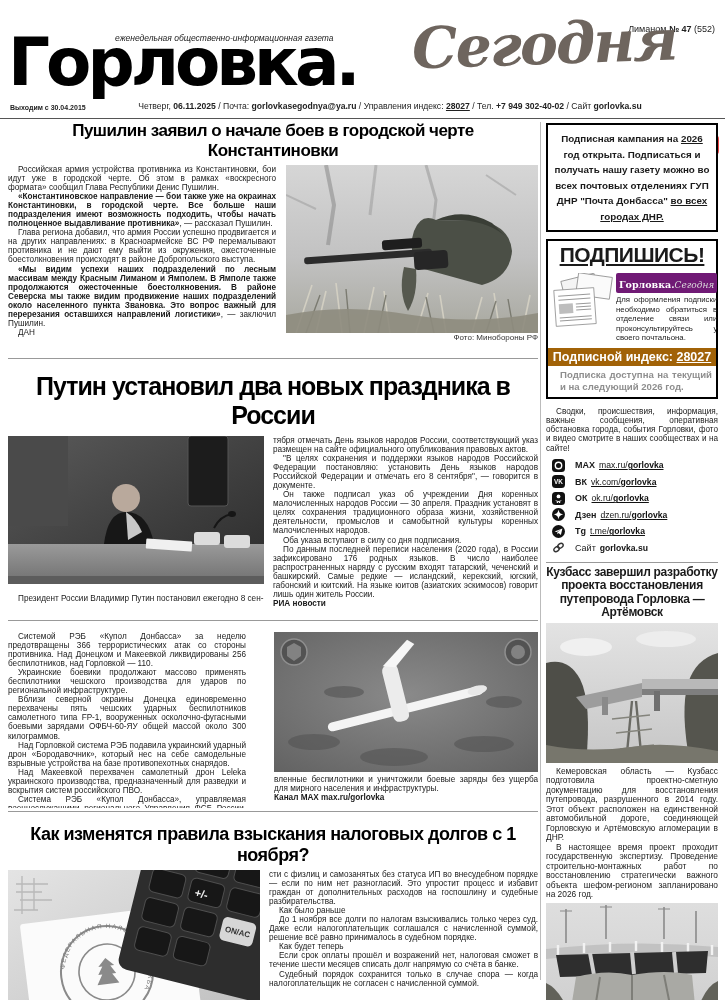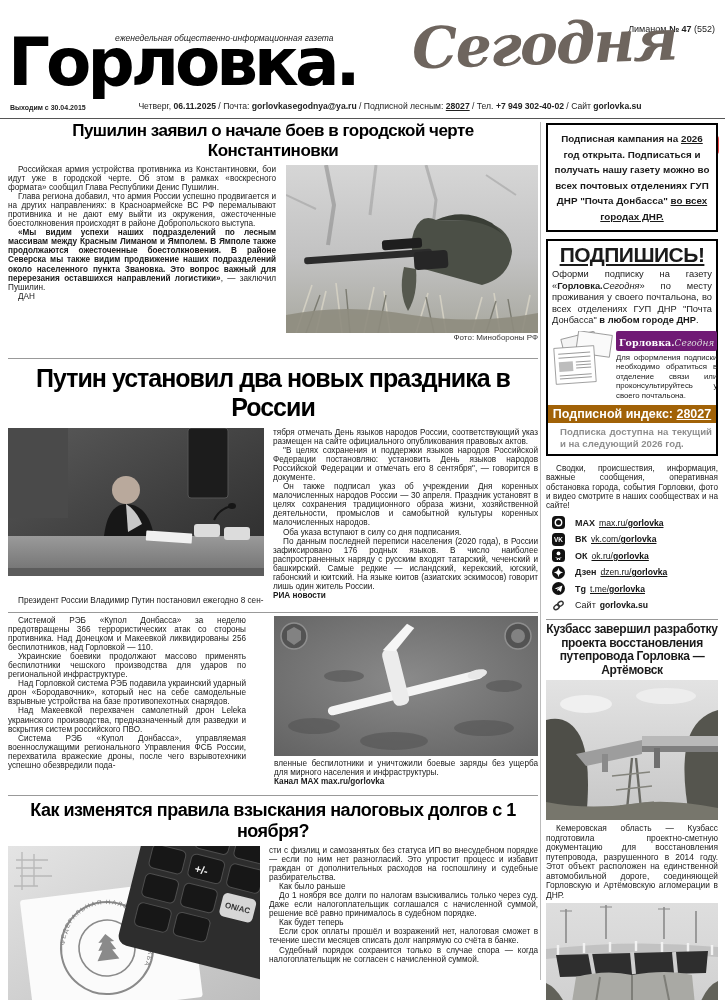--- a/index.html
+++ b/index.html
@@ -18,21 +18,21 @@
   .since{position:absolute;left:10px;top:104px;font-size:7px;font-weight:bold;color:#222;}
   .info-line{position:absolute;left:100px;top:101px;width:580px;text-align:center;font-size:8.6px;color:#222;}
   .age-badge{position:absolute;right:6px;top:95px;width:22px;height:16px;border:2px solid #ef4444;border-radius:4px;
              font-size:9px;font-weight:normal;text-align:center;line-height:16px;background:#fff;margin-top:40px;}
   .rule-top{position:absolute;left:0;top:118px;width:725px;height:1px;background:#555;}
   .vrule{position:absolute;left:540px;top:122px;height:858px;width:1px;background:#bbb;}
 
   
   .main-col{position:absolute;left:8px;top:120px;width:530px;}
   .article{position:relative;}
-  .article + .article{border-top:1px solid #999;margin-top:3px;padding-top:3px;}
+  .article + .article{border-top:1px solid #999;margin-top:3px;padding-top:11px;}
   h1{margin:1px 0 4px 0;text-align:center;font-weight:bold;color:#000;letter-spacing:-0.5px;}
   .h-m{font-size:17px;}
   .h-xl{font-size:25px;letter-spacing:-1px;margin:2px 0 6px 0;}
   .h-m2{font-size:18px;}
   .cols{display:flex;}
   .txt{font-size:8.2px;line-height:9.05px;text-align:justify;overflow:hidden;}
   .para{margin:0;text-indent:10px;}
   .noind{text-indent:0;}
   .byline-l{text-indent:10px;}
   .byline-r{text-align:left;text-indent:0;font-weight:bold;}
@@ -41,21 +41,21 @@
   .caption{font-size:8px;color:#333;margin-top:0;}
   .cap-r{text-align:right;}
 
   
   .a1 .txt{width:268px;height:190px;margin-right:10px;}
   .a1 figure{width:252px;}
   .a1 .photo-frame{width:252px;height:168px;}
   .a2 figure{width:256px;margin-right:9px;}
   .a2 .photo-frame{width:256px;height:148px;}
   .a2 .txt{width:265px;height:181px;}
-  .lead-line{font-size:8.2px;line-height:9.05px;text-align:justify;text-indent:10px;margin-top:20px;}
+  .lead-line{font-size:8.2px;line-height:9.05px;text-align:justify;text-indent:10px;margin-top:10px;}
   .a3 .txt{width:258px;margin-right:8px;height:176px;}
   .a3 .right{width:264px;margin-left:20px;}
   .a3 .photo-frame{width:264px;height:140px;}
   .cont-block{font-size:8.2px;line-height:9.05px;text-align:justify;margin-top:3px;}
   .a4 figure{width:252px;margin-right:9px;}
   .a4 .photo-frame{width:252px;height:158px;}
   .a4 .txt{width:269px;height:205px;}
 
   
   .sidebar{position:absolute;left:546px;top:123px;width:172px;}
@@ -93,33 +93,34 @@
 <body>
 
 <div class="page">
 
   <header class="masthead">
     <div class="issue-line"><span>Лиманом </span><span class="b">№ 47</span><span> (552)</span></div>
     <div class="tagline">еженедельная общественно-информационная газета</div>
     <span class="title-black">Горловка.</span>
     <span class="title-script">Сегодня</span>
     <div class="since">Выходим с 30.04.2015</div>
-    <div class="info-line"><span>Четверг, </span><span class="b">06.11.2025</span><span> / Почта: </span><span class="b">gorlovkasegodnya@ya.ru</span><span> / Подписной лесным: </span><span class="b u">28027</span><span> / Тел. </span><span class="b">+7 949 302-40-02</span><span> / Сайт </span><span class="b">gorlovka.su</span></div>
+    <div class="info-line"><span>Четверг, </span><span class="b">06.11.2025</span><span> / Почта: </span><span class="b">gorlovkasegodnya@ya.ru</span><span> / Управления индекс: </span><span class="b u">28027</span><span> / Тел. </span><span class="b">+7 949 302-40-02</span><span> / Сайт </span><span class="b">gorlovka.su</span></div>
     <div class="age-badge">16+</div>
   </header>
   <div class="rule-top"></div>
   <div class="vrule"></div>
 
   <main class="main-col">
 
     <section class="article a1">
       <h1 class="h-m">Пушилин заявил о начале боев в городской черте Константиновки</h1>
       <div class="cols">
         <div class="txt">
           <p class="para">Российская армия устройства противника из Константиновки, бои идут уже в городской черте. Об этом в рамках «воскресного формата» сообщил Глава Республики Денис Пушилин.</p>
+          <p class="para"><span class="b">«Константиновское направление — бои также уже на окраинах Константиновки, в городской черте. Все больше наши подразделения имеют возможность подходить, чтобы начать полноценное выдавливание противника»</span><span>, — рассказал Пушилин.</span></p>
           <p class="para">Глава региона добавил, что армия России успешно продвигается и на других направлениях: в Красноармейске ВС РФ перемалывают противника и не дают ему выйти из окружения, ожесточенные боестолкновения происходят в районе Добропольского выступа.</p>
           <p class="para"><span class="b">«Мы видим успехи наших подразделений по лесным массивам между Красным Лиманом и Ямполем. В Ямполе также продолжаются ожесточенные боестолкновения. В районе Северска мы также видим продвижение наших подразделений около населенного пункта Звановка. Это вопрос важный для перерезания оставшихся направлений логистики»</span><span>, — заключил Пушилин.</span></p>
           <p class="para byline-l">ДАН</p>
         </div>
         <figure>
           <div class="photo-frame">
             <svg width="252" height="168" viewBox="0 0 252 168">
               <defs>
                 <linearGradient id="snbg" x1="0" y1="0" x2="0" y2="1">
                   <stop offset="0" stop-color="#d6d6d6"></stop>
@@ -198,20 +199,21 @@
           <p class="para byline-r">РИА новости</p>
         </div>
       </div>
     </section>
 
     <section class="article a3">
       <div class="cols">
         <div class="txt">
           <p class="para">Системой РЭБ «Купол Донбасса» за неделю предотвращены 366 террористических атак со стороны противника. Над Донецком и Макеевкой ликвидированы 256 беспилотников, над Горловкой — 110.</p>
           <p class="para">Украинские боевики продолжают массово применять беспилотники чешского производства для ударов по региональной инфраструктуре.</p>
+          <p class="para">Вблизи северной окраины Донецка единовременно перехвачены пять чешских ударных беспилотников самолетного типа FP-1, вооруженных осколочно-фугасными боевыми зарядами ОФБЧ-60-ЯУ общей массой около 300 килограммов.</p>
           <p class="para">Над Горловкой система РЭБ подавила украинский ударный дрон «Бородавочник», который нес на себе самодельные взрывные устройства на базе противопехотных снарядов.</p>
           <p class="para">Над Макеевкой перехвачен самолетный дрон Leleka украинского производства, предназначенный для разведки и вскрытия систем российского ПВО.</p>
           <p class="para">Система РЭБ «Купол Донбасса», управляемая военнослужащими регионального Управления ФСБ России, перехватила вражеские дроны, после чего взрывотехники успешно обезвредили пода-</p>
         </div>
         <div class="right">
           <div class="photo-frame">
             <svg width="264" height="140" viewBox="0 0 264 140">
               <defs>
                 <radialGradient id="dbg" cx="0.5" cy="0.45" r="0.8">
                   <stop offset="0" stop-color="#8a8a8a"></stop>
@@ -308,21 +310,20 @@
       </div>
     </section>
   </main>
 
   <aside class="sidebar">
 
     <div class="box campaign"><span>Подписная кампания на </span><span class="u">2026</span><span> год открыта. Подписаться и получать нашу газету можно во всех почтовых отделениях ГУП ДНР "Почта Донбасса" </span><span class="u">во всех городах ДНР.</span></div>
 
     <div class="box subscribe">
       <div class="sub-title">ПОДПИШИСЬ!</div>
-      <p class="sub-text"><span>Оформи подписку на газету «</span><span class="b">Горловка.</span><span class="i">Сегодня</span><span>» по месту проживания у своего почтальона, во всех отделениях ГУП ДНР "Почта Донбасса" </span><span class="b">в любом городе ДНР</span><span>.</span></p>
       <div class="sub-media">
         <svg class="papers" viewBox="0 0 62 56">
           <g stroke="#8d8d8d" stroke-width="0.8">
             <rect x="12" y="4" width="34" height="22" fill="#f4f4f4" transform="rotate(-14 29 15)"></rect>
             <rect x="26" y="2" width="34" height="22" fill="#fafafa" transform="rotate(8 43 13)"></rect>
             <rect x="4" y="16" width="40" height="36" fill="#ffffff" transform="rotate(-4 24 34)"></rect>
           </g>
           <g stroke="#9a9a9a" stroke-width="1" transform="rotate(-4 24 34)">
             <path d="M8 22 L40 22 M8 26 L40 26"></path>
             <rect x="8" y="30" width="14" height="10" fill="#bdbdbd" stroke="none"></rect>
@@ -416,20 +417,21 @@
           <path d="M30 74 L96 60 L96 74 L40 86 Z" fill="#9d9d9d"></path>
           <rect x="56" y="74" width="6" height="18" fill="#8a8a8a"></rect>
           <rect x="108" y="68" width="6" height="20" fill="#6f6f6f"></rect>
           <path d="M80 140 L86 78 M96 140 L90 78" stroke="#6a6a64" stroke-width="2.4" fill="none"></path>
           <path d="M66 96 L104 92 M70 110 L106 106 M74 126 L108 122" stroke="#84847c" stroke-width="1.6"></path>
           <path d="M0 140 L172 140 L172 128 Q120 118 86 124 Q40 130 0 122 Z" fill="#77766c"></path>
         </svg>
       </div>
       <div class="kuz-txt">
         <p>Кемеровская область — Кузбасс подготовила проектно-сметную документацию для восстановления путепровода, разрушенного в 2014 году. Этот объект расположен на единственной автомобильной дороге, соединяющей Горловскую и Артёмовскую агломерации в ДНР.</p>
+        <p>В настоящее время проект проходит государственную экспертизу. Проведение строительно-монтажных работ по восстановлению стратегически важного объекта шефом-регионом запланировано на 2026 год.</p>
       </div>
       <div class="photo-frame kp2">
         <svg width="172" height="112" viewBox="0 0 172 112">
           <defs>
             <linearGradient id="k2sky" x1="0" y1="0" x2="0" y2="1">
               <stop offset="0" stop-color="#dedede"></stop>
                 <stop offset="1" stop-color="#cfcfcf"></stop>
             </linearGradient>
           </defs>
           <rect width="172" height="112" fill="url(#k2sky)"></rect>

